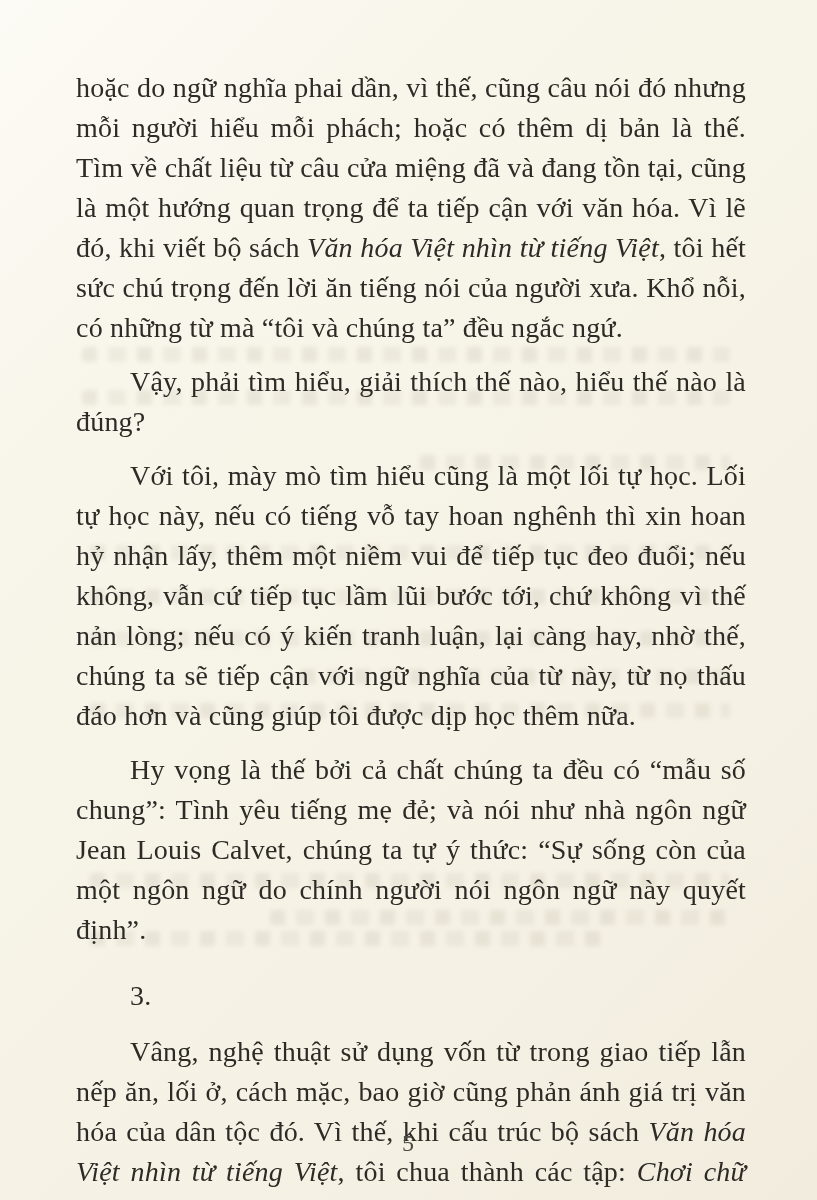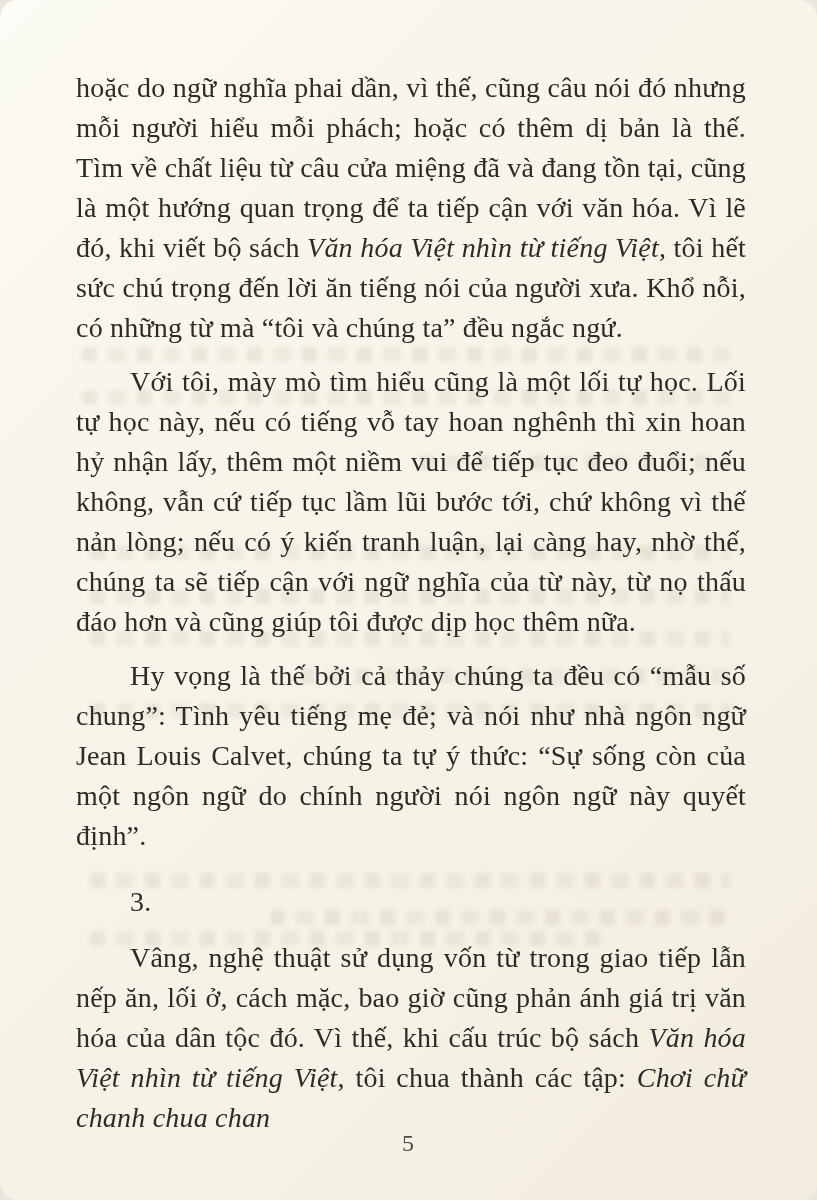--- a/index.html
+++ b/index.html
@@ -5,21 +5,20 @@
 <style>
   html, body { margin: 0; padding: 0; background: #e8e6de; }
   .book-page {
     position: relative;
     width: 817px;
     height: 1200px;
     margin: 0 auto;
     background: linear-gradient(135deg, #fcfbf5 0%, #f8f5ea 25%, #f5f1e4 70%, #f1ecdd 100%);
     overflow: hidden;
     font-family: "Liberation Serif", "DejaVu Serif", serif;
-    border-radius: 18px;
   }
   .text-block {
     position: absolute;
     left: 76px;
     top: 68px;
     width: 670px;
     font-size: 28px;
     line-height: 40px;
     text-align: justify;
     letter-spacing: 0.2px;
@@ -68,21 +67,22 @@
   <div class="bleed" style="top:589px; left:90px; width:640px;"></div>
   <div class="bleed" style="top:631px; left:90px; width:640px;"></div>
   <div class="bleed" style="top:669px; left:300px; width:430px;"></div>
   <div class="bleed" style="top:703px; left:90px; width:640px;"></div>
   <div class="bleed" style="top:873px; left:90px; width:640px;"></div>
   <div class="bleed" style="top:910px; left:270px; width:460px;"></div>
   <div class="bleed" style="top:931px; left:90px; width:520px;"></div>
 
   <div class="text-block" style="color: rgb(46, 43, 39);">
     <p class="para"><span>hoặc do ngữ nghĩa phai dần, vì thế, cũng câu nói đó nhưng mỗi người hiểu mỗi phách; hoặc có thêm dị bản là thế. Tìm về chất liệu từ câu cửa miệng đã và đang tồn tại, cũng là một hướng quan trọng để ta tiếp cận với văn hóa. Vì lẽ đó, khi viết bộ sách </span><i>Văn hóa Việt nhìn từ tiếng Việt</i><span>, tôi hết sức chú trọng đến lời ăn tiếng nói của người xưa. Khổ nỗi, có những từ mà “tôi và chúng ta” đều ngắc ngứ.</span></p>
+    <p class="para indent"><span>Vậy, phải tìm hiểu, giải thích thế nào, hiểu thế nào là đúng?</span></p>
     <p class="para indent"><span>Với tôi, mày mò tìm hiểu cũng là một lối tự học. Lối tự học này, nếu có tiếng vỗ tay hoan nghênh thì xin hoan hỷ nhận lấy, thêm một niềm vui để tiếp tục đeo đuổi; nếu không, vẫn cứ tiếp tục lầm lũi bước tới, chứ không vì thế nản lòng; nếu có ý kiến tranh luận, lại càng hay, nhờ thế, chúng ta sẽ tiếp cận với ngữ nghĩa của từ này, từ nọ thấu đáo hơn và cũng giúp tôi được dịp học thêm nữa.</span></p>
-    <p class="para indent"><span>Hy vọng là thế bởi cả thảy chúng ta đều có “mẫu số chung”: Tình yêu tiếng mẹ đẻ; và nói như nhà ngôn ngữ Jean Louis Calvet, chúng ta tự ý thức: “Sự sống còn của một ngôn ngữ do chính người nói ngôn ngữ này quyết định”.</span></p>
+    <p class="para indent"><span>Hy vọng là thế bởi cả chất chúng ta đều có “mẫu số chung”: Tình yêu tiếng mẹ đẻ; và nói như nhà ngôn ngữ Jean Louis Calvet, chúng ta tự ý thức: “Sự sống còn của một ngôn ngữ do chính người nói ngôn ngữ này quyết định”.</span></p>
     <p class="section-number">3.</p>
     <p class="para indent"><span>Vâng, nghệ thuật sử dụng vốn từ trong giao tiếp lẫn nếp ăn, lối ở, cách mặc, bao giờ cũng phản ánh giá trị văn hóa của dân tộc đó. Vì thế, khi cấu trúc bộ sách </span><i>Văn hóa Việt nhìn từ tiếng Việt</i><span>, tôi chua thành các tập: </span><i>Chơi chữ chanh chua chan</i></p>
   </div>
 
   <div class="page-number" style="color: rgb(76, 74, 69);">5</div>
 
 </div>
 
 </body></html>

